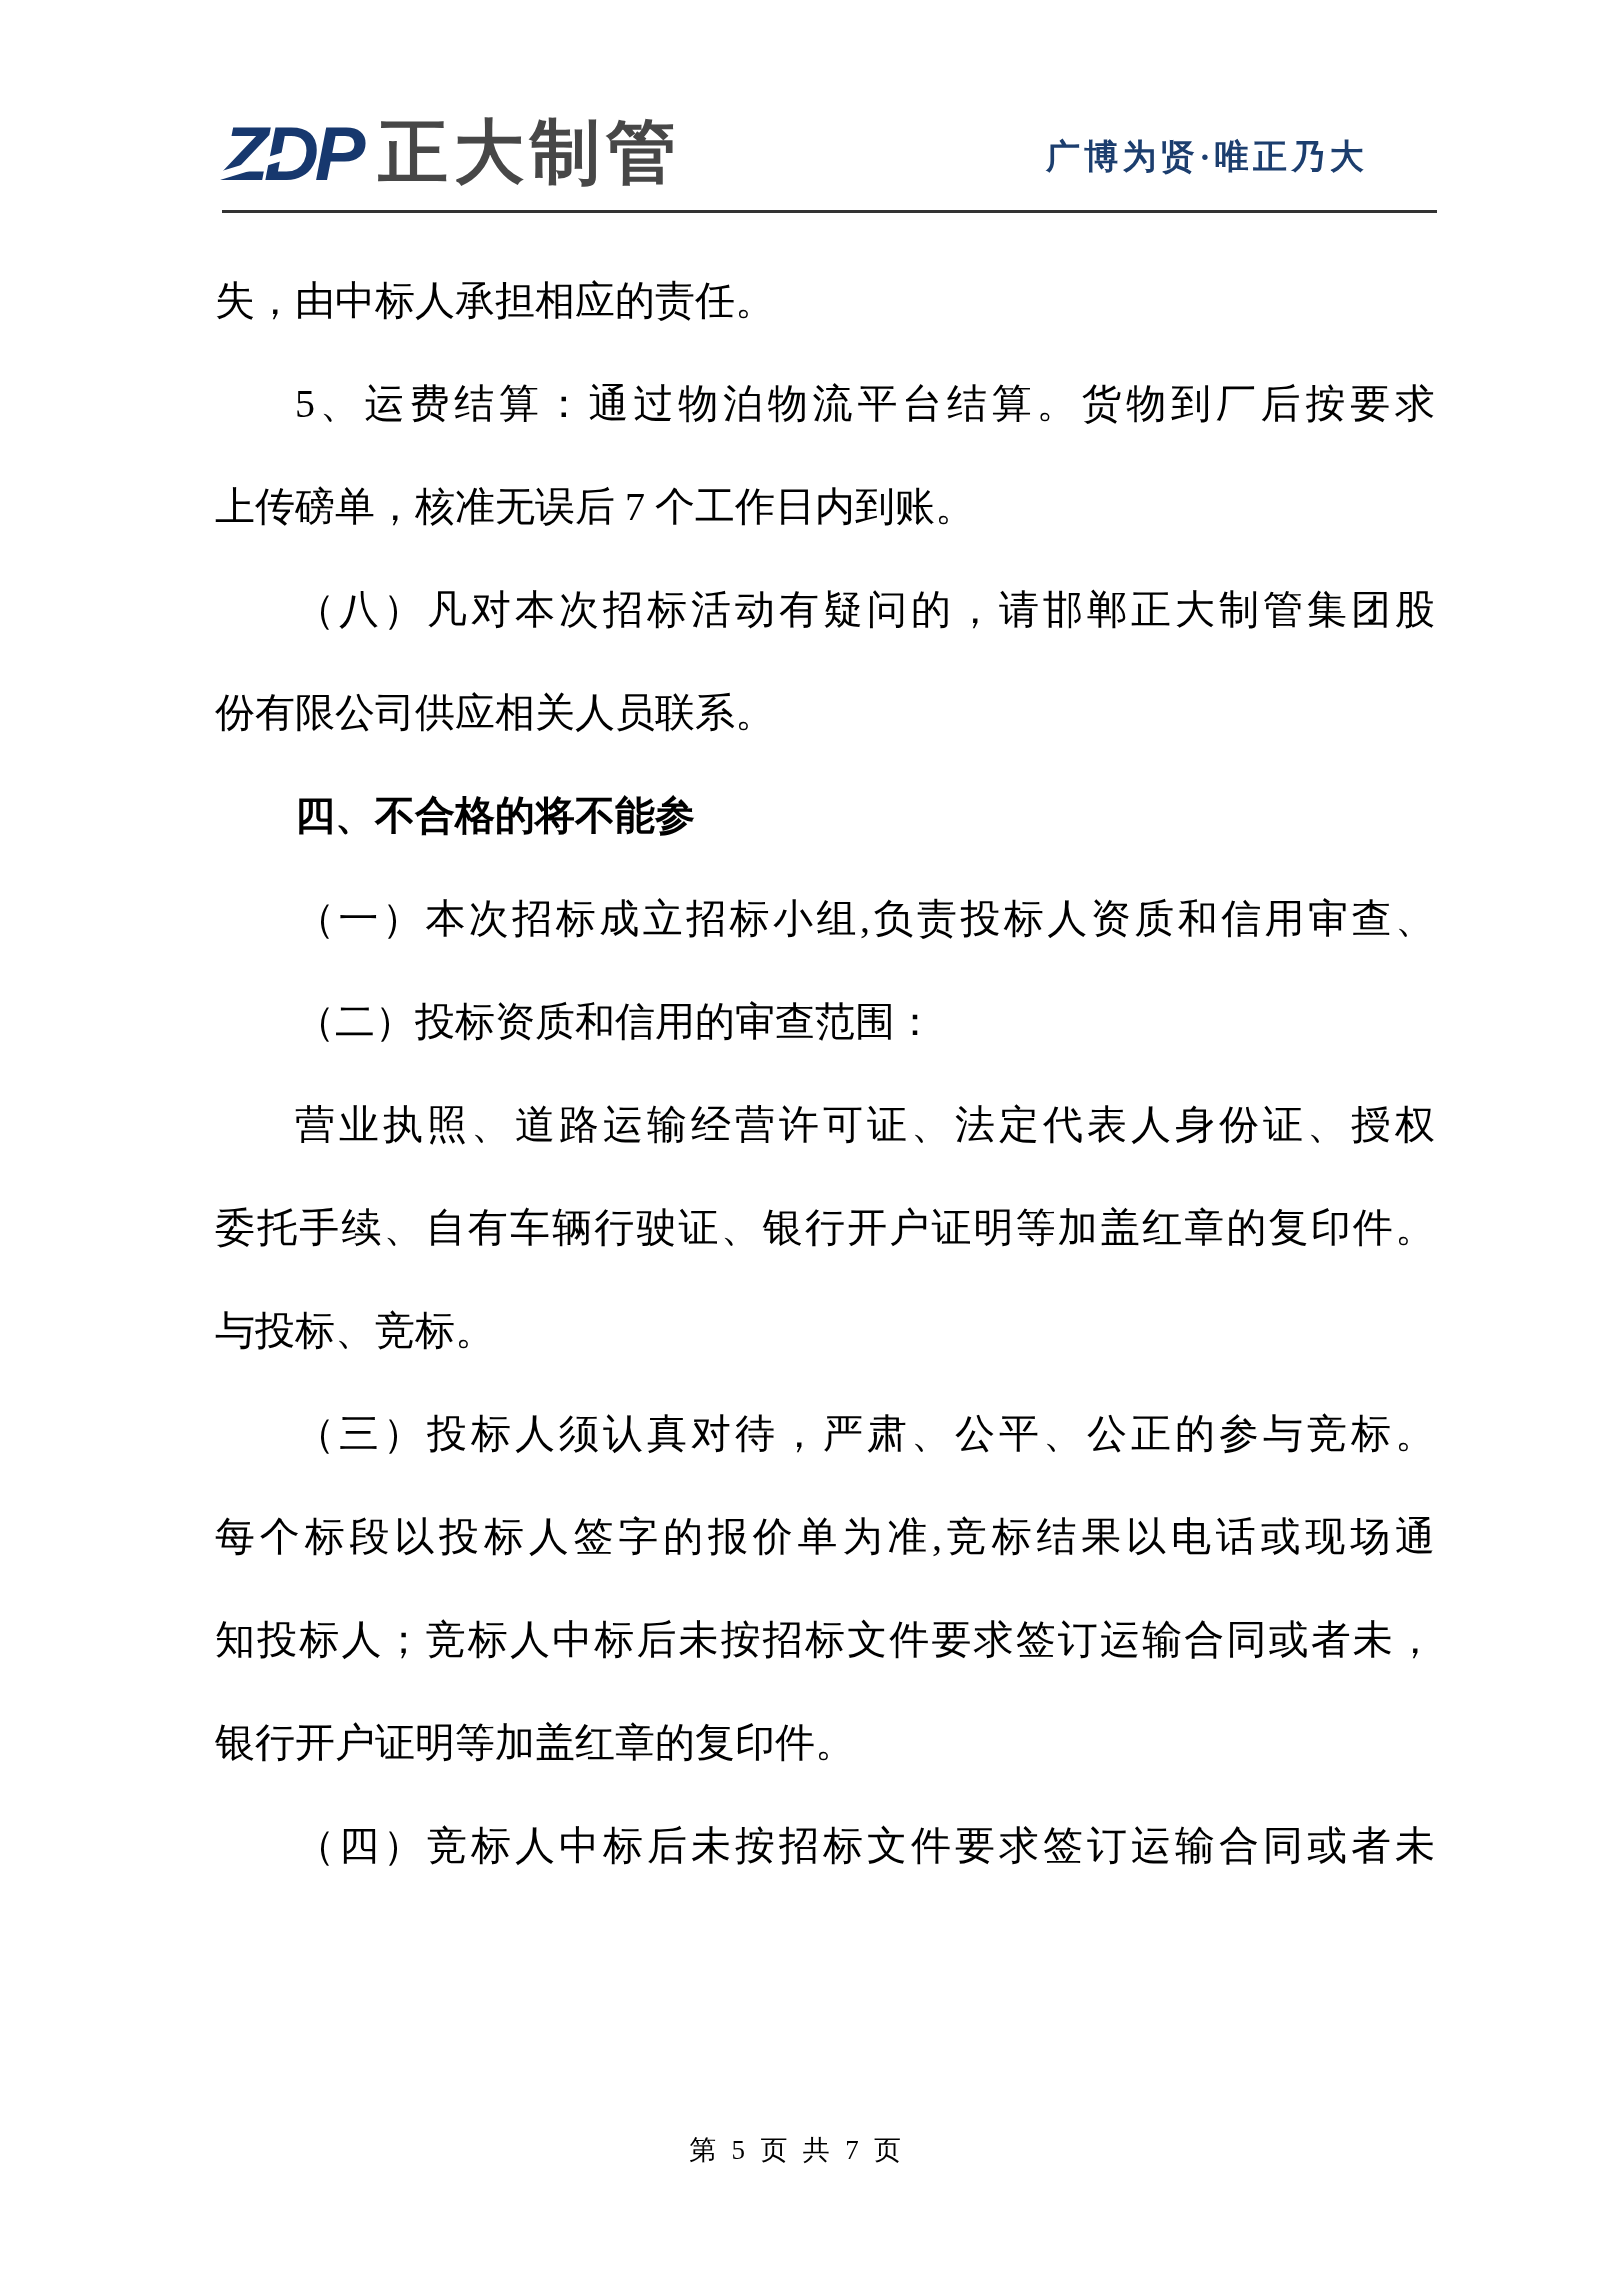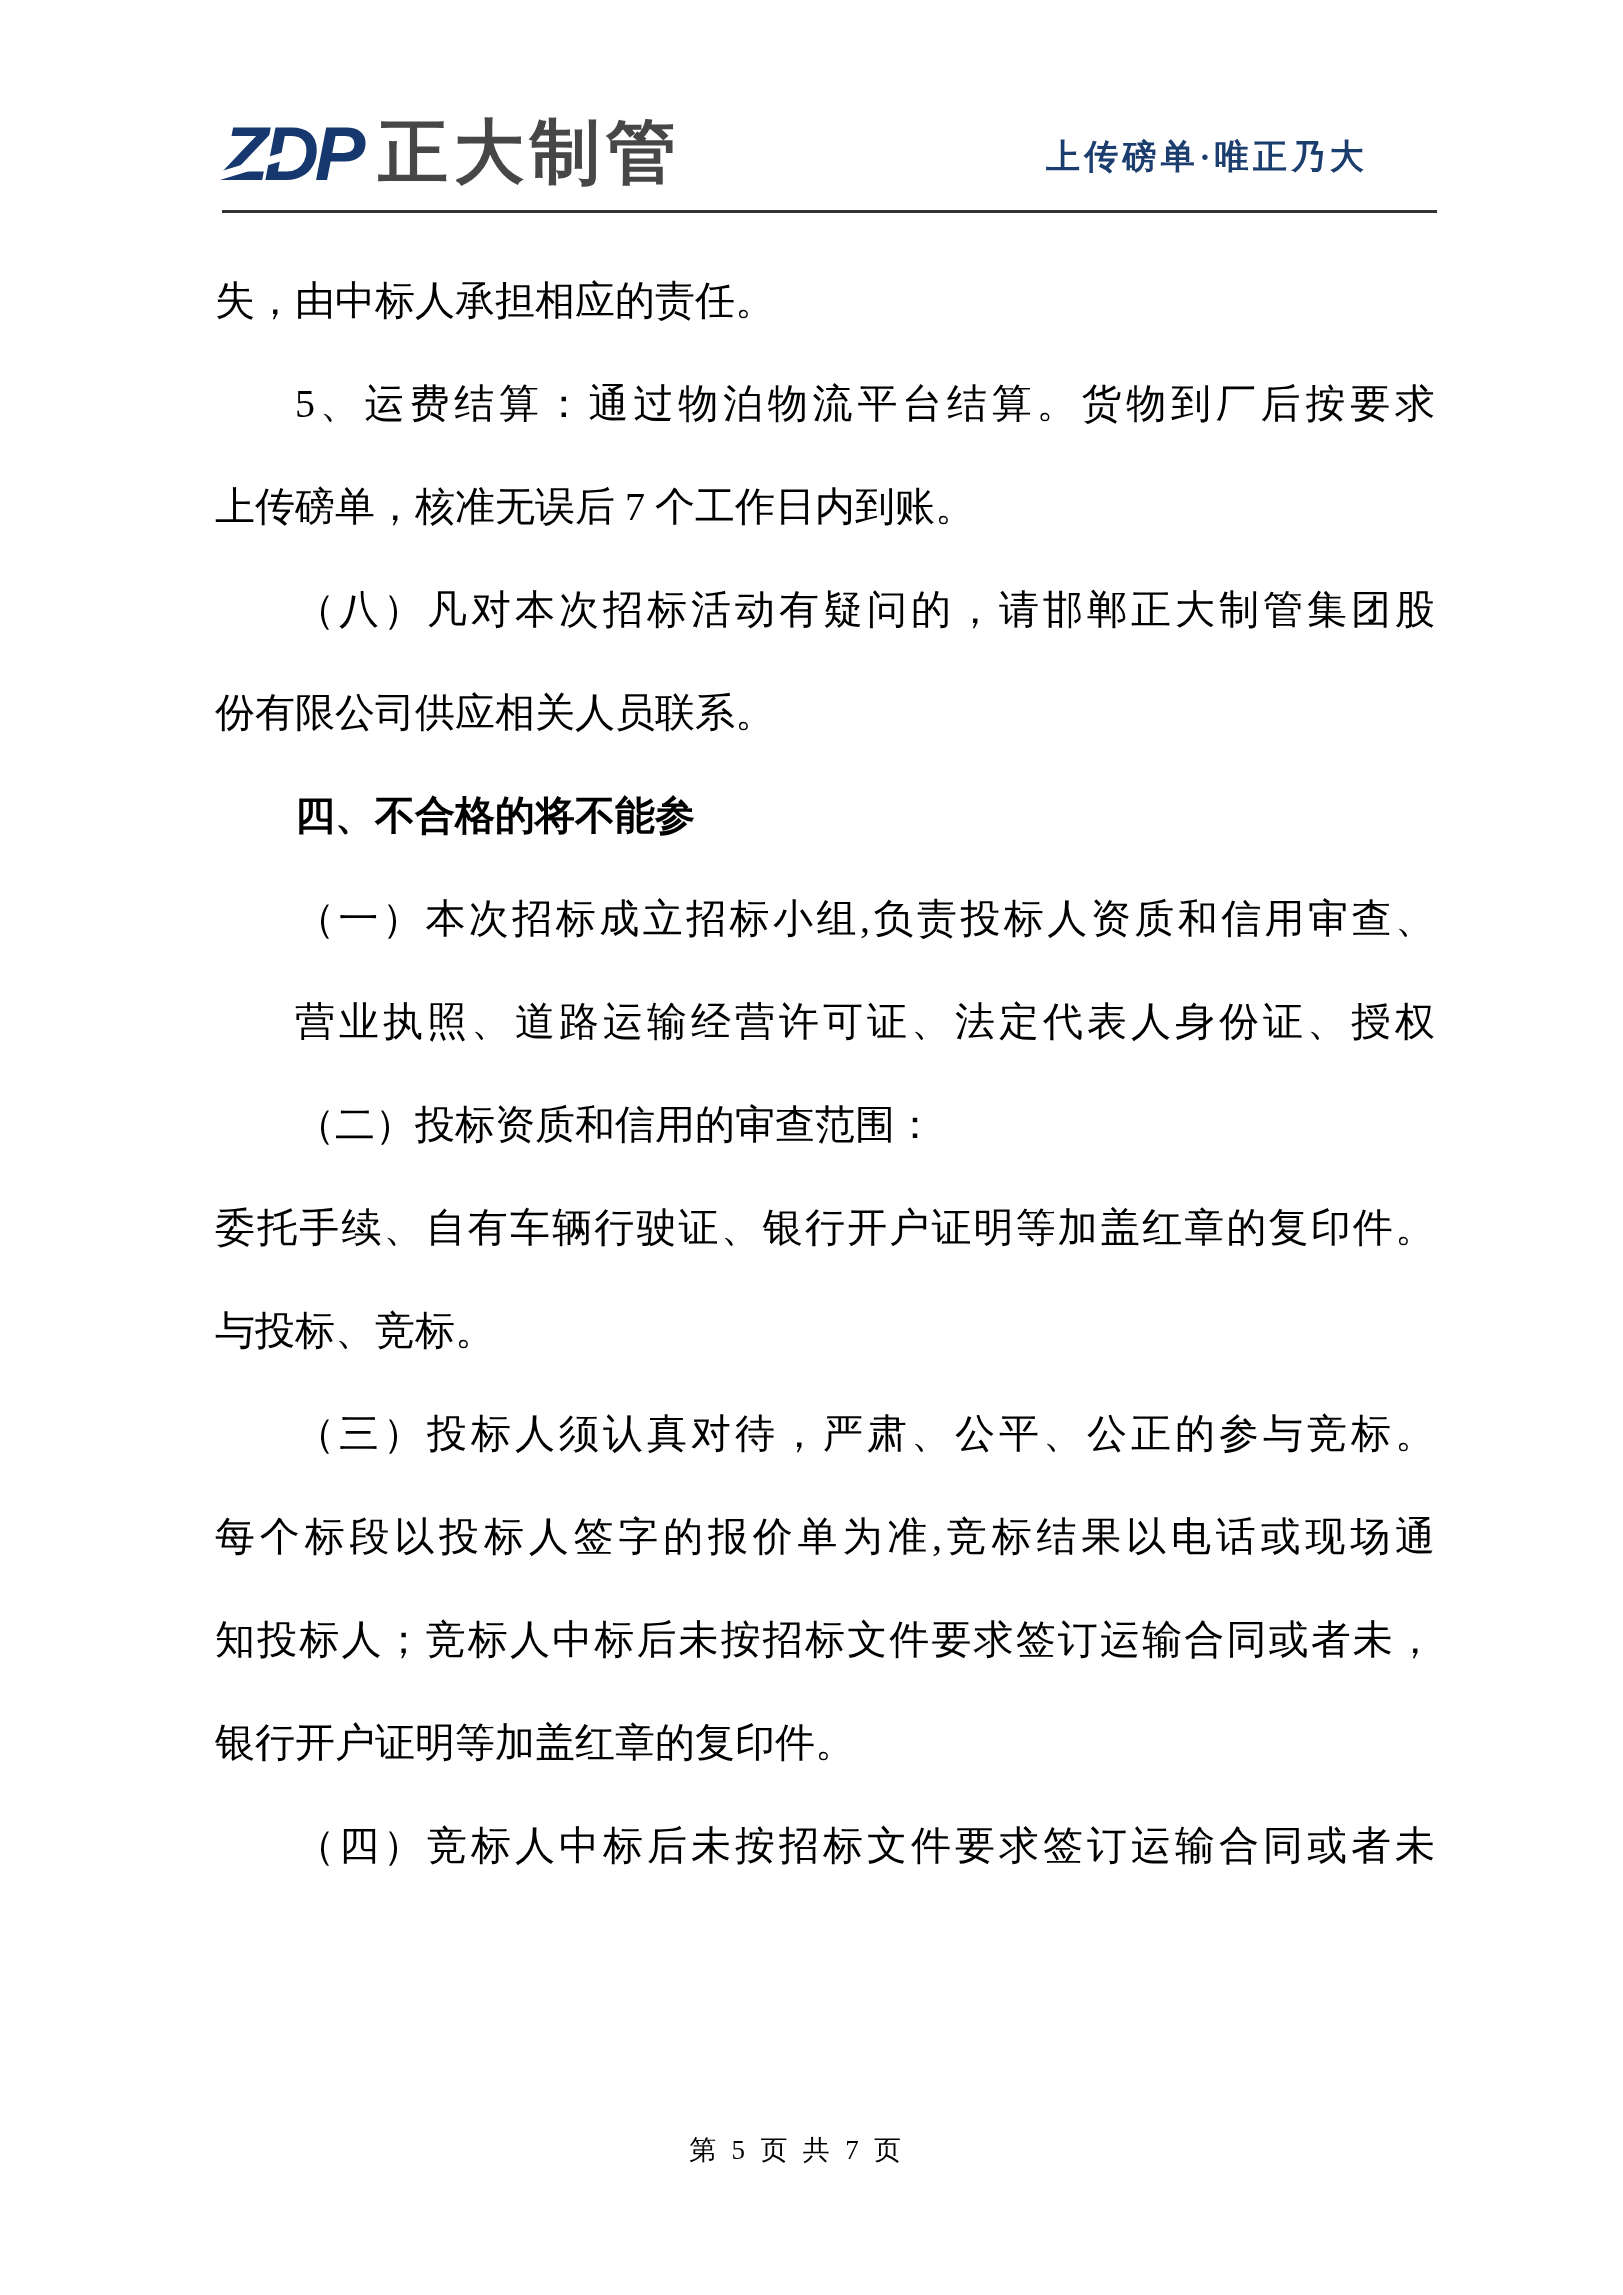--- a/index.html
+++ b/index.html
@@ -114,35 +114,35 @@
 <body>
 
 <div class="page">
 
   <div class="header-row">
     <div class="logo">
       <span class="logo-zdp">ZDP</span>
       <span class="logo-swoosh"></span>
       <span class="logo-cjk">正大制管</span>
     </div>
-    <div class="tagline">上传磅单·唯正乃大</div>
+    <div class="tagline">广博为贤·唯正乃大</div>
   </div>
 
   <div class="header-rule"></div>
 
   <div class="doc-body">
       <div class="line">失，由中标人承担相应的责任。</div>
       <div class="line indent full">5、运费结算：通过物泊物流平台结算。货物到厂后按要求</div>
       <div class="line">上传磅单，核准无误后 7 个工作日内到账。</div>
       <div class="line indent full">（八）凡对本次招标活动有疑问的，请邯郸正大制管集团股</div>
       <div class="line">份有限公司供应相关人员联系。</div>
       <div class="line indent bold">四、不合格的将不能参</div>
       <div class="line indent full">（一）本次招标成立招标小组,负责投标人资质和信用审查、</div>
+      <div class="line indent">（二）投标资质和信用的审查范围：</div>
       <div class="line indent full">营业执照、道路运输经营许可证、法定代表人身份证、授权</div>
-      <div class="line indent">（二）投标资质和信用的审查范围：</div>
       <div class="line full">委托手续、自有车辆行驶证、银行开户证明等加盖红章的复印件。</div>
       <div class="line">与投标、竞标。</div>
       <div class="line indent full">（三）投标人须认真对待，严肃、公平、公正的参与竞标。</div>
       <div class="line full">每个标段以投标人签字的报价单为准,竞标结果以电话或现场通</div>
       <div class="line full">知投标人；竞标人中标后未按招标文件要求签订运输合同或者未，</div>
       <div class="line">银行开户证明等加盖红章的复印件。</div>
       <div class="line indent full">（四）竞标人中标后未按招标文件要求签订运输合同或者未</div>
     </div>
 
   <div class="footer">

